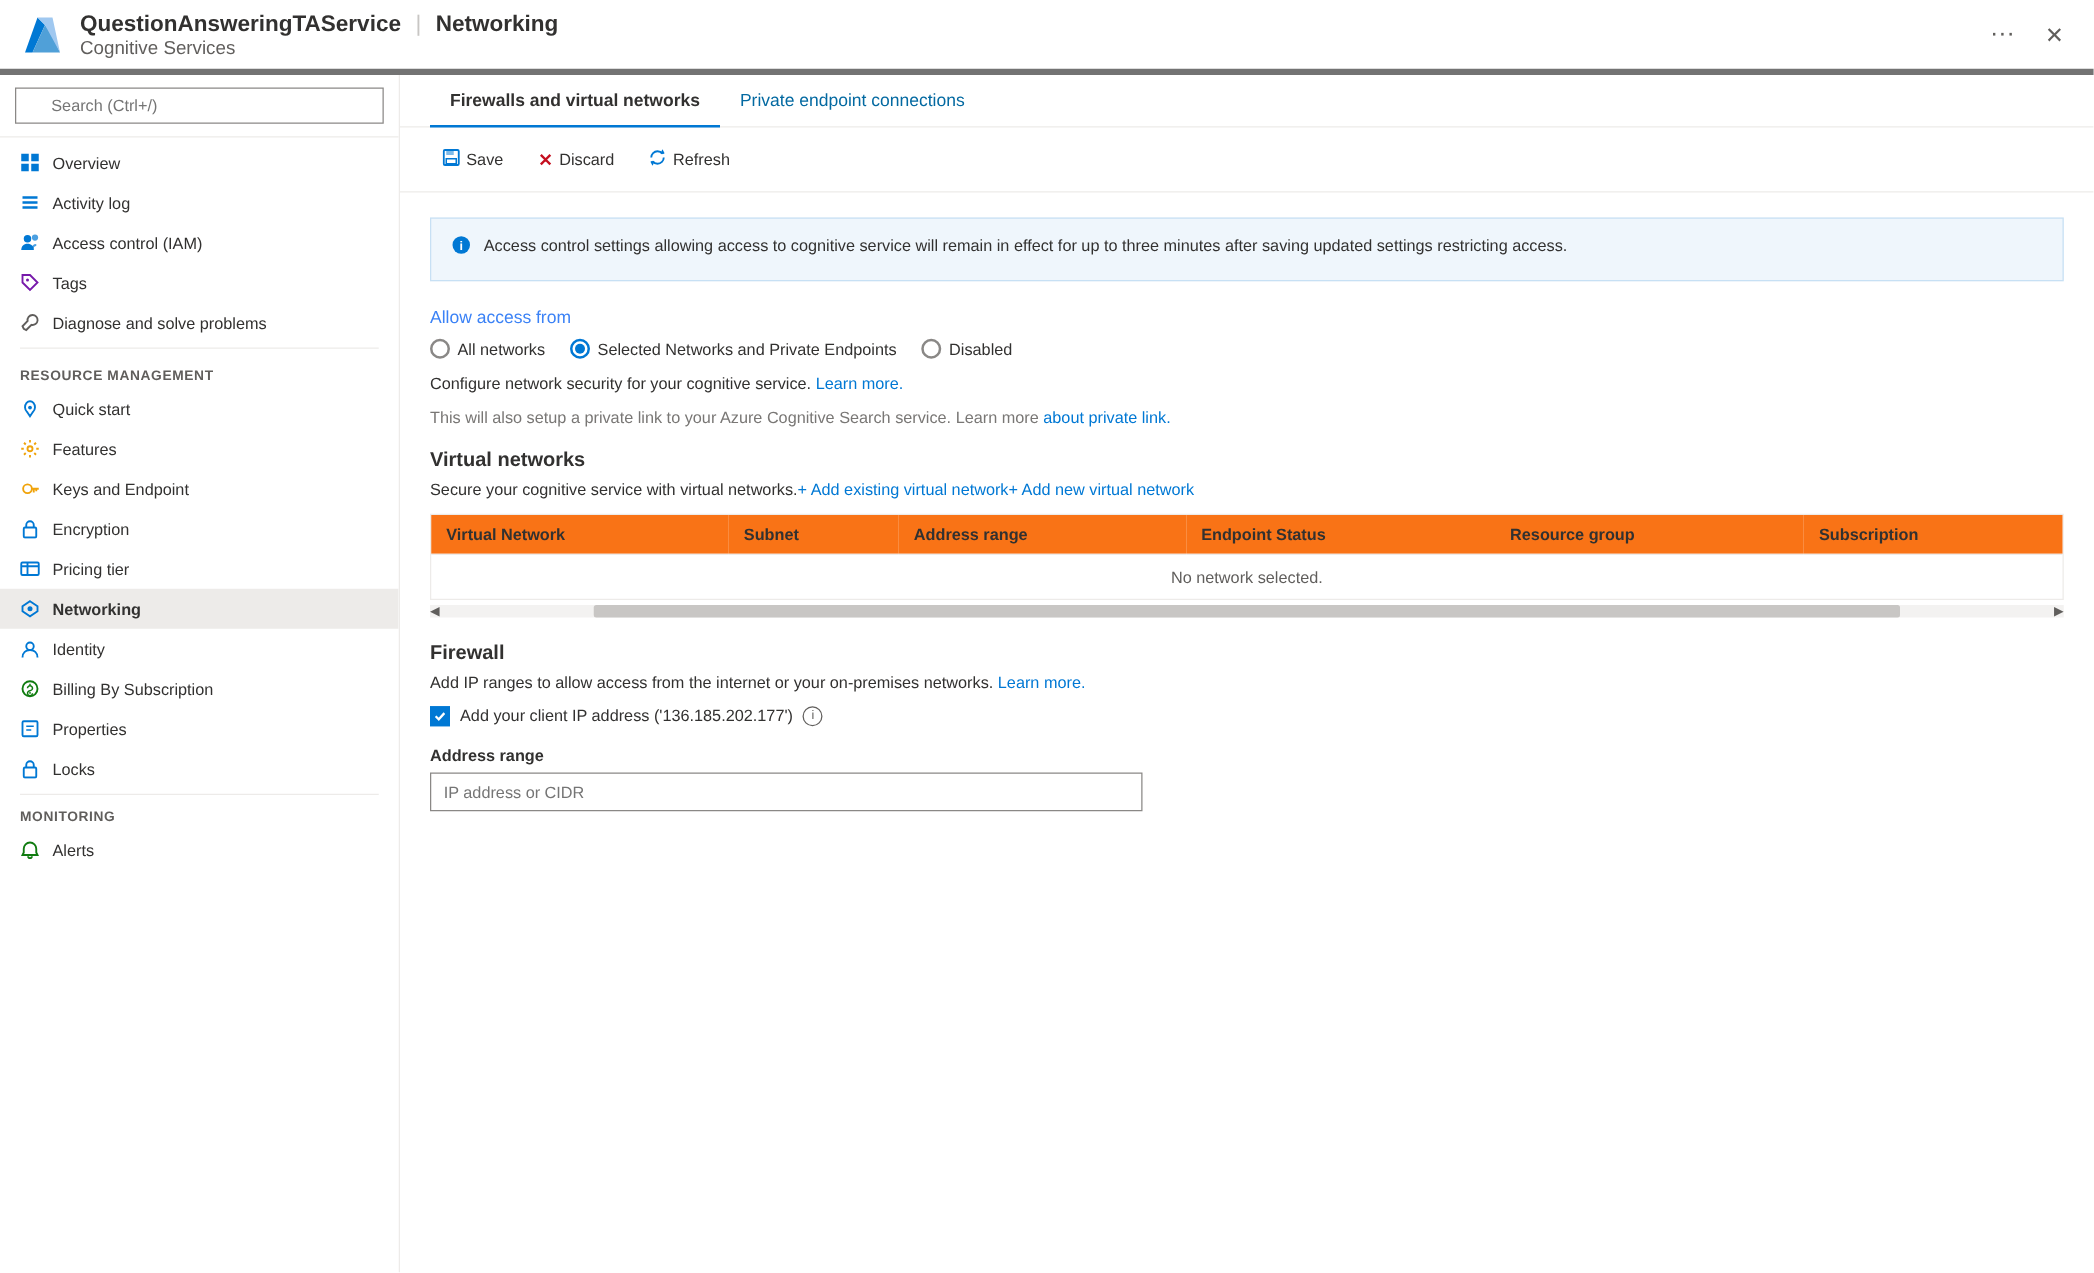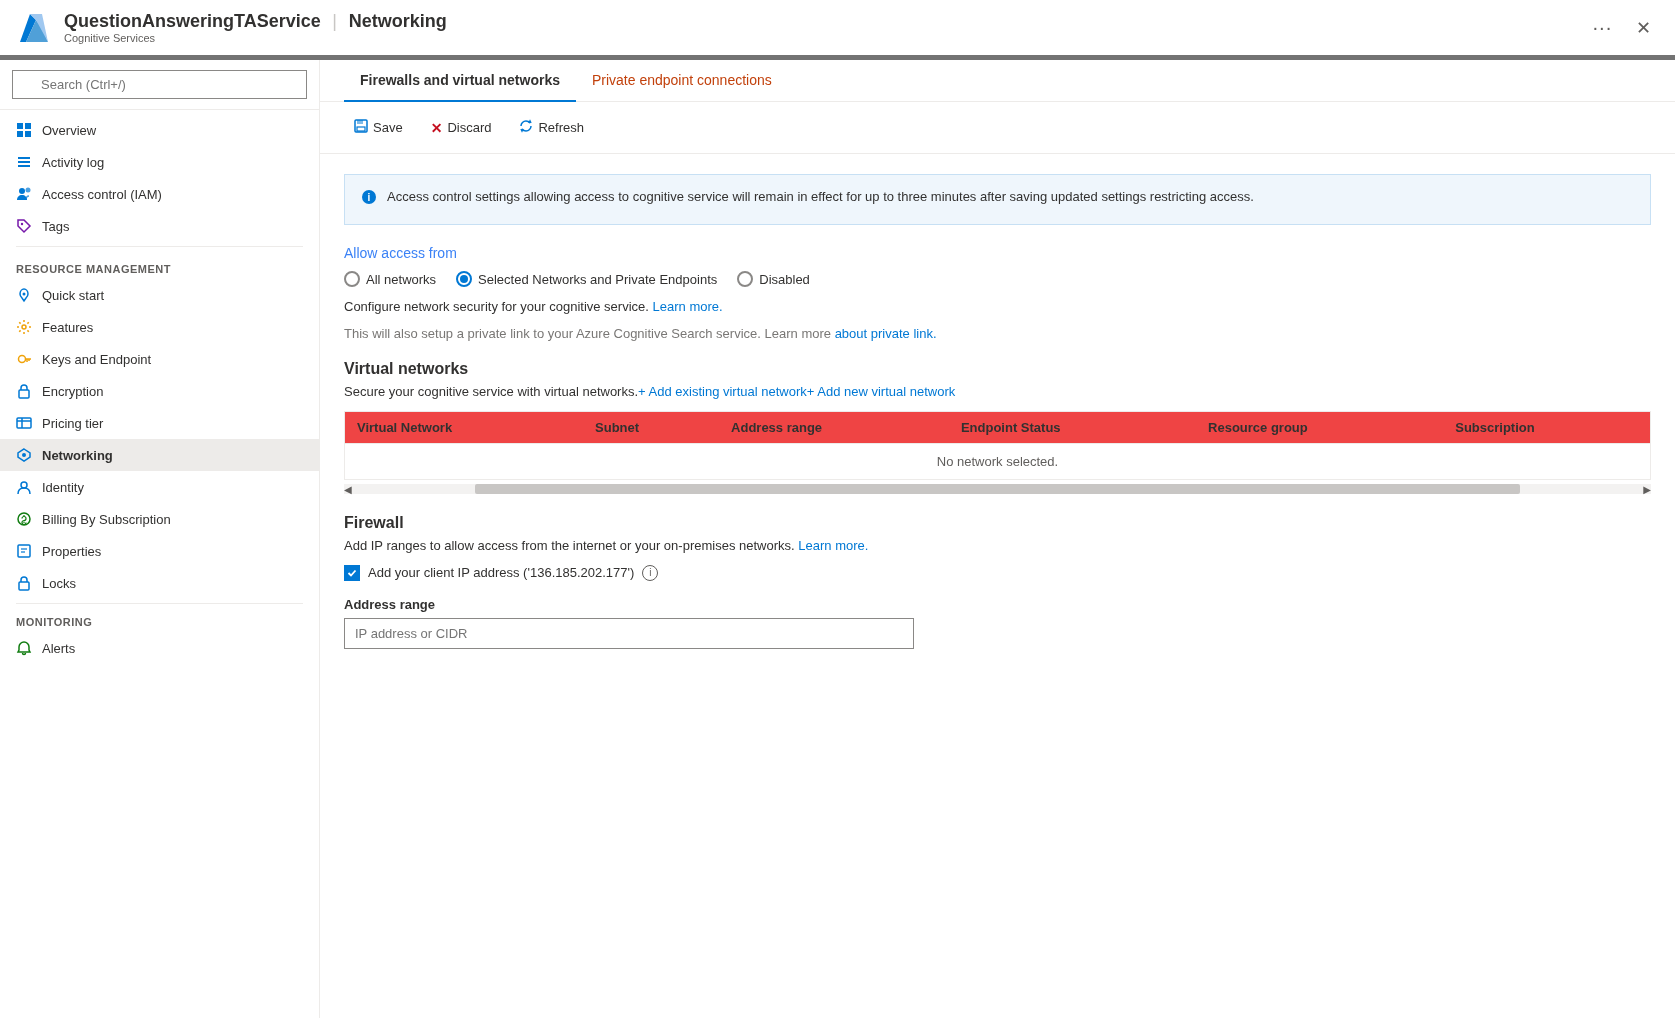--- a/index.html
+++ b/index.html
@@ -27,21 +27,21 @@
     .nav-item.active { background: #edebe9; font-weight: 600; }
     .nav-section-label { padding: 12px 16px 4px; font-size: 11px; font-weight: 700; color: #605e5c; text-transform: uppercase; letter-spacing: 0.5px; }
     .nav-divider { border: none; border-top: 1px solid #edebe9; margin: 4px 16px; }
     .nav-icon { width: 16px; height: 16px; display: flex; align-items: center; justify-content: center; flex-shrink: 0; }
 
     
     .content { flex: 1; display: flex; flex-direction: column; overflow: hidden; background: #fff; }
     
     
     .tabs-bar { display: flex; border-bottom: 1px solid #edebe9; padding: 0 24px; background: #fff; }
-    .tab { padding: 12px 16px; font-size: 14px; cursor: pointer; color: #c2410c; border-bottom: 2px solid transparent; margin-bottom: -1px; }
+    .tab { padding: 12px 16px; font-size: 14px; cursor: pointer; color: #0369a1; border-bottom: 2px solid transparent; margin-bottom: -1px; }
     .tab.active { color: #323130; border-bottom: 2px solid #0078d4; font-weight: 600; }
     
     
     .toolbar { display: flex; align-items: center; gap: 8px; padding: 12px 24px; border-bottom: 1px solid #edebe9; }
     .toolbar-btn { display: flex; align-items: center; gap: 5px; padding: 5px 10px; background: none; border: none; cursor: pointer; color: #323130; font-size: 13px; }
     .toolbar-btn-icon { font-size: 14px; }
     
     
     .content-body { flex: 1; overflow-y: auto; padding: 20px 24px; }
     
@@ -63,21 +63,21 @@
     
     .warning-text { color: #797775; font-size: 13px; margin-bottom: 16px; line-height: 1.5; }
     .warning-text .link { color: #0078d4; }
     
     
     .section-title { font-size: 16px; font-weight: 600; color: #323130; margin-bottom: 6px; }
     .section-desc { font-size: 13px; color: #323130; margin-bottom: 12px; display: flex; align-items: center; }
     
     
     .vnet-table { width: 100%; border-collapse: collapse; margin-bottom: 0; }
-    .vnet-table th { text-align: left; padding: 8px 12px; font-size: 13px; font-weight: 600; color: #323130; border-bottom: 1px solid #edebe9; background: #ef4444; }
+    .vnet-table th { text-align: left; padding: 8px 12px; font-size: 13px; font-weight: 600; color: #323130; border-bottom: 1px solid #edebe9; background: #f97316; }
     .vnet-table td { padding: 10px 12px; font-size: 13px; color: #605e5c; }
     .table-empty { text-align: center; padding: 12px; font-size: 13px; color: #323130; }
     .table-wrapper { border: 1px solid #edebe9; margin-bottom: 4px; }
     .scrollbar-wrapper { height: 10px; background: #f3f2f1; position: relative; margin-bottom: 20px; }
     .scrollbar-inner { height: 10px; background: #c8c6c4; width: 80%; margin: 0 auto; border-radius: 2px; }
     .scroll-arrow-left { position: absolute; left: 0; top: 50%; transform: translateY(-50%); color: #605e5c; font-size: 10px; }
     .scroll-arrow-right { position: absolute; right: 0; top: 50%; transform: translateY(-50%); color: #605e5c; font-size: 10px; }
     
     
     .firewall-title { font-size: 16px; font-weight: 600; color: #323130; margin-bottom: 6px; }
@@ -104,21 +104,21 @@
     <polygon points="14,4 4,32 10,32 20,10" fill="#0078d4"></polygon>
     <polygon points="20,10 10,32 32,32 26,18" fill="#50a0d8"></polygon>
     <polygon points="14,4 26,4 32,32 20,10" fill="#a0c8f0"></polygon>
   </svg>
   <div class="header-title-block">
     <div>
       <span style="font-size:18px;font-weight:600;color:#323130;">QuestionAnsweringTAService</span>
       <span style="font-size:18px;font-weight:300;color:#c8c6c4;margin:0 8px;">|</span>
       <span style="font-size:18px;font-weight:600;color:#323130;">Networking</span>
     </div>
-    <div style="font-size:11px;color:#605e5c;">Cognitive Services</div>
+    <div style="font-size:15px;color:#605e5c;">Cognitive Services</div>
   </div>
   <div class="header-actions">
     <span class="header-ellipsis">···</span>
     <span class="header-close">✕</span>
   </div>
 </div>
 
 <div class="main-layout">
 
   <div class="sidebar">
@@ -164,20 +164,28 @@
         <span>Access control (IAM)</span>
       </div>
       <div class="nav-item">
         <span class="nav-icon">
           <svg width="16" height="16" viewBox="0 0 16 16">
               <path d="M2 2h6l6 6-6 6-6-6V2z" fill="none" stroke="#7719aa" stroke-width="1.5"></path>
               <circle cx="6" cy="6" r="1.2" fill="#7719aa"></circle>
             </svg>
         </span>
         <span>Tags</span>
+      </div>
+      <div class="nav-item">
+        <span class="nav-icon">
+          <svg width="16" height="16" viewBox="0 0 16 16">
+              <path d="M10 2a4 4 0 00-3.9 4.8L2 11l1 2 2 1 4.2-4.1A4 4 0 1010 2z" fill="none" stroke="#605e5c" stroke-width="1.5"></path>
+            </svg>
+        </span>
+        <span>Diagnose and solve problems</span>
       </div>
 
       <hr class="nav-divider">
       <div class="nav-section-label">RESOURCE MANAGEMENT</div>
 
       <div class="nav-item">
         <span class="nav-icon">
           <svg width="16" height="16" viewBox="0 0 16 16">
               <path d="M8 2c2 0 4 2 4 5 0 2-1 3-2 4l-2 3-2-3c-1-1-2-2-2-4 0-3 2-5 4-5z" fill="none" stroke="#0078d4" stroke-width="1.5"></path>
               <circle cx="8" cy="7" r="1.5" fill="#0078d4"></circle>

